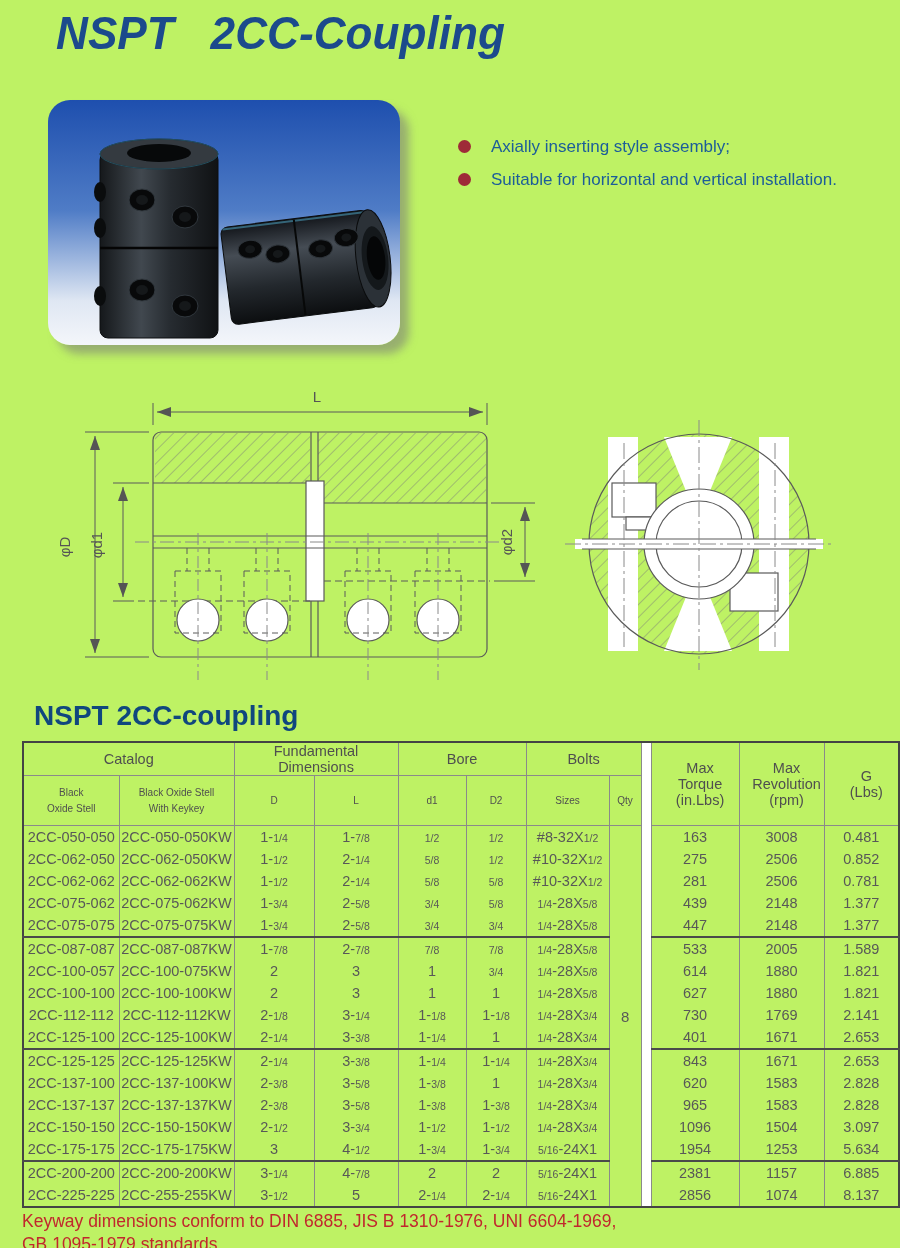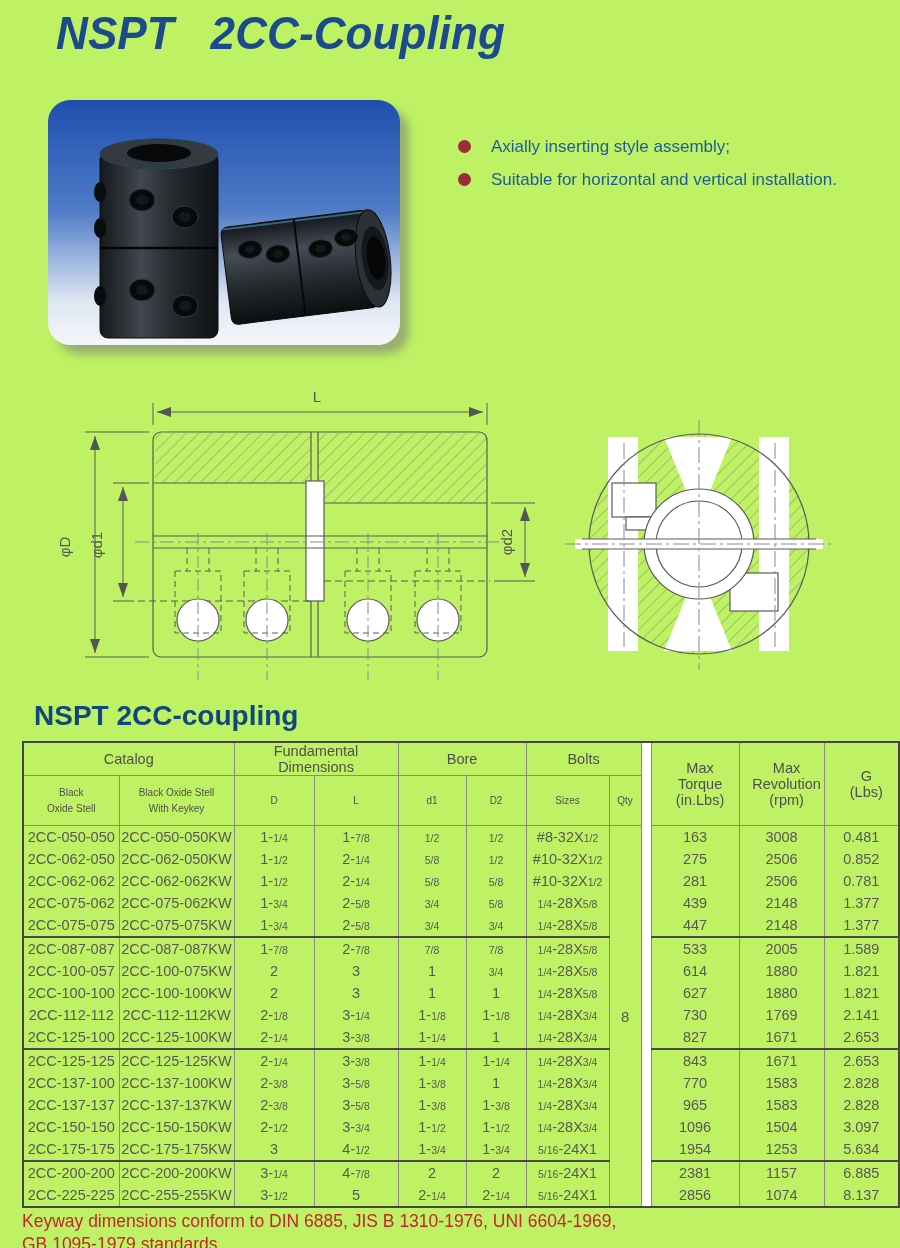--- a/index.html
+++ b/index.html
@@ -392,21 +392,21 @@
             <td class="c9">2.141</td>
           </tr>
           <tr>
             <td class="c0">2CC-125-100</td>
             <td class="c1">2CC-125-100KW</td>
             <td class="c2">2-<span class="fr">1/4</span></td>
             <td class="c3">3-<span class="fr">3/8</span></td>
             <td class="c4">1-<span class="fr">1/4</span></td>
             <td class="c5">1</td>
             <td class="c6"><span class="fr">1/4</span>-28X<span class="fr">3/4</span></td>
-            <td class="c7">827</td>
+            <td class="c7">401</td>
             <td class="c8">1671</td>
             <td class="c9">2.653</td>
           </tr>
           <tr class="gs">
             <td class="c0">2CC-125-125</td>
             <td class="c1">2CC-125-125KW</td>
             <td class="c2">2-<span class="fr">1/4</span></td>
             <td class="c3">3-<span class="fr">3/8</span></td>
             <td class="c4">1-<span class="fr">1/4</span></td>
             <td class="c5">1-<span class="fr">1/4</span></td>
@@ -416,21 +416,21 @@
             <td class="c9">2.653</td>
           </tr>
           <tr>
             <td class="c0">2CC-137-100</td>
             <td class="c1">2CC-137-100KW</td>
             <td class="c2">2-<span class="fr">3/8</span></td>
             <td class="c3">3-<span class="fr">5/8</span></td>
             <td class="c4">1-<span class="fr">3/8</span></td>
             <td class="c5">1</td>
             <td class="c6"><span class="fr">1/4</span>-28X<span class="fr">3/4</span></td>
-            <td class="c7">770</td>
+            <td class="c7">620</td>
             <td class="c8">1583</td>
             <td class="c9">2.828</td>
           </tr>
           <tr>
             <td class="c0">2CC-137-137</td>
             <td class="c1">2CC-137-137KW</td>
             <td class="c2">2-<span class="fr">3/8</span></td>
             <td class="c3">3-<span class="fr">5/8</span></td>
             <td class="c4">1-<span class="fr">3/8</span></td>
             <td class="c5">1-<span class="fr">3/8</span></td>

